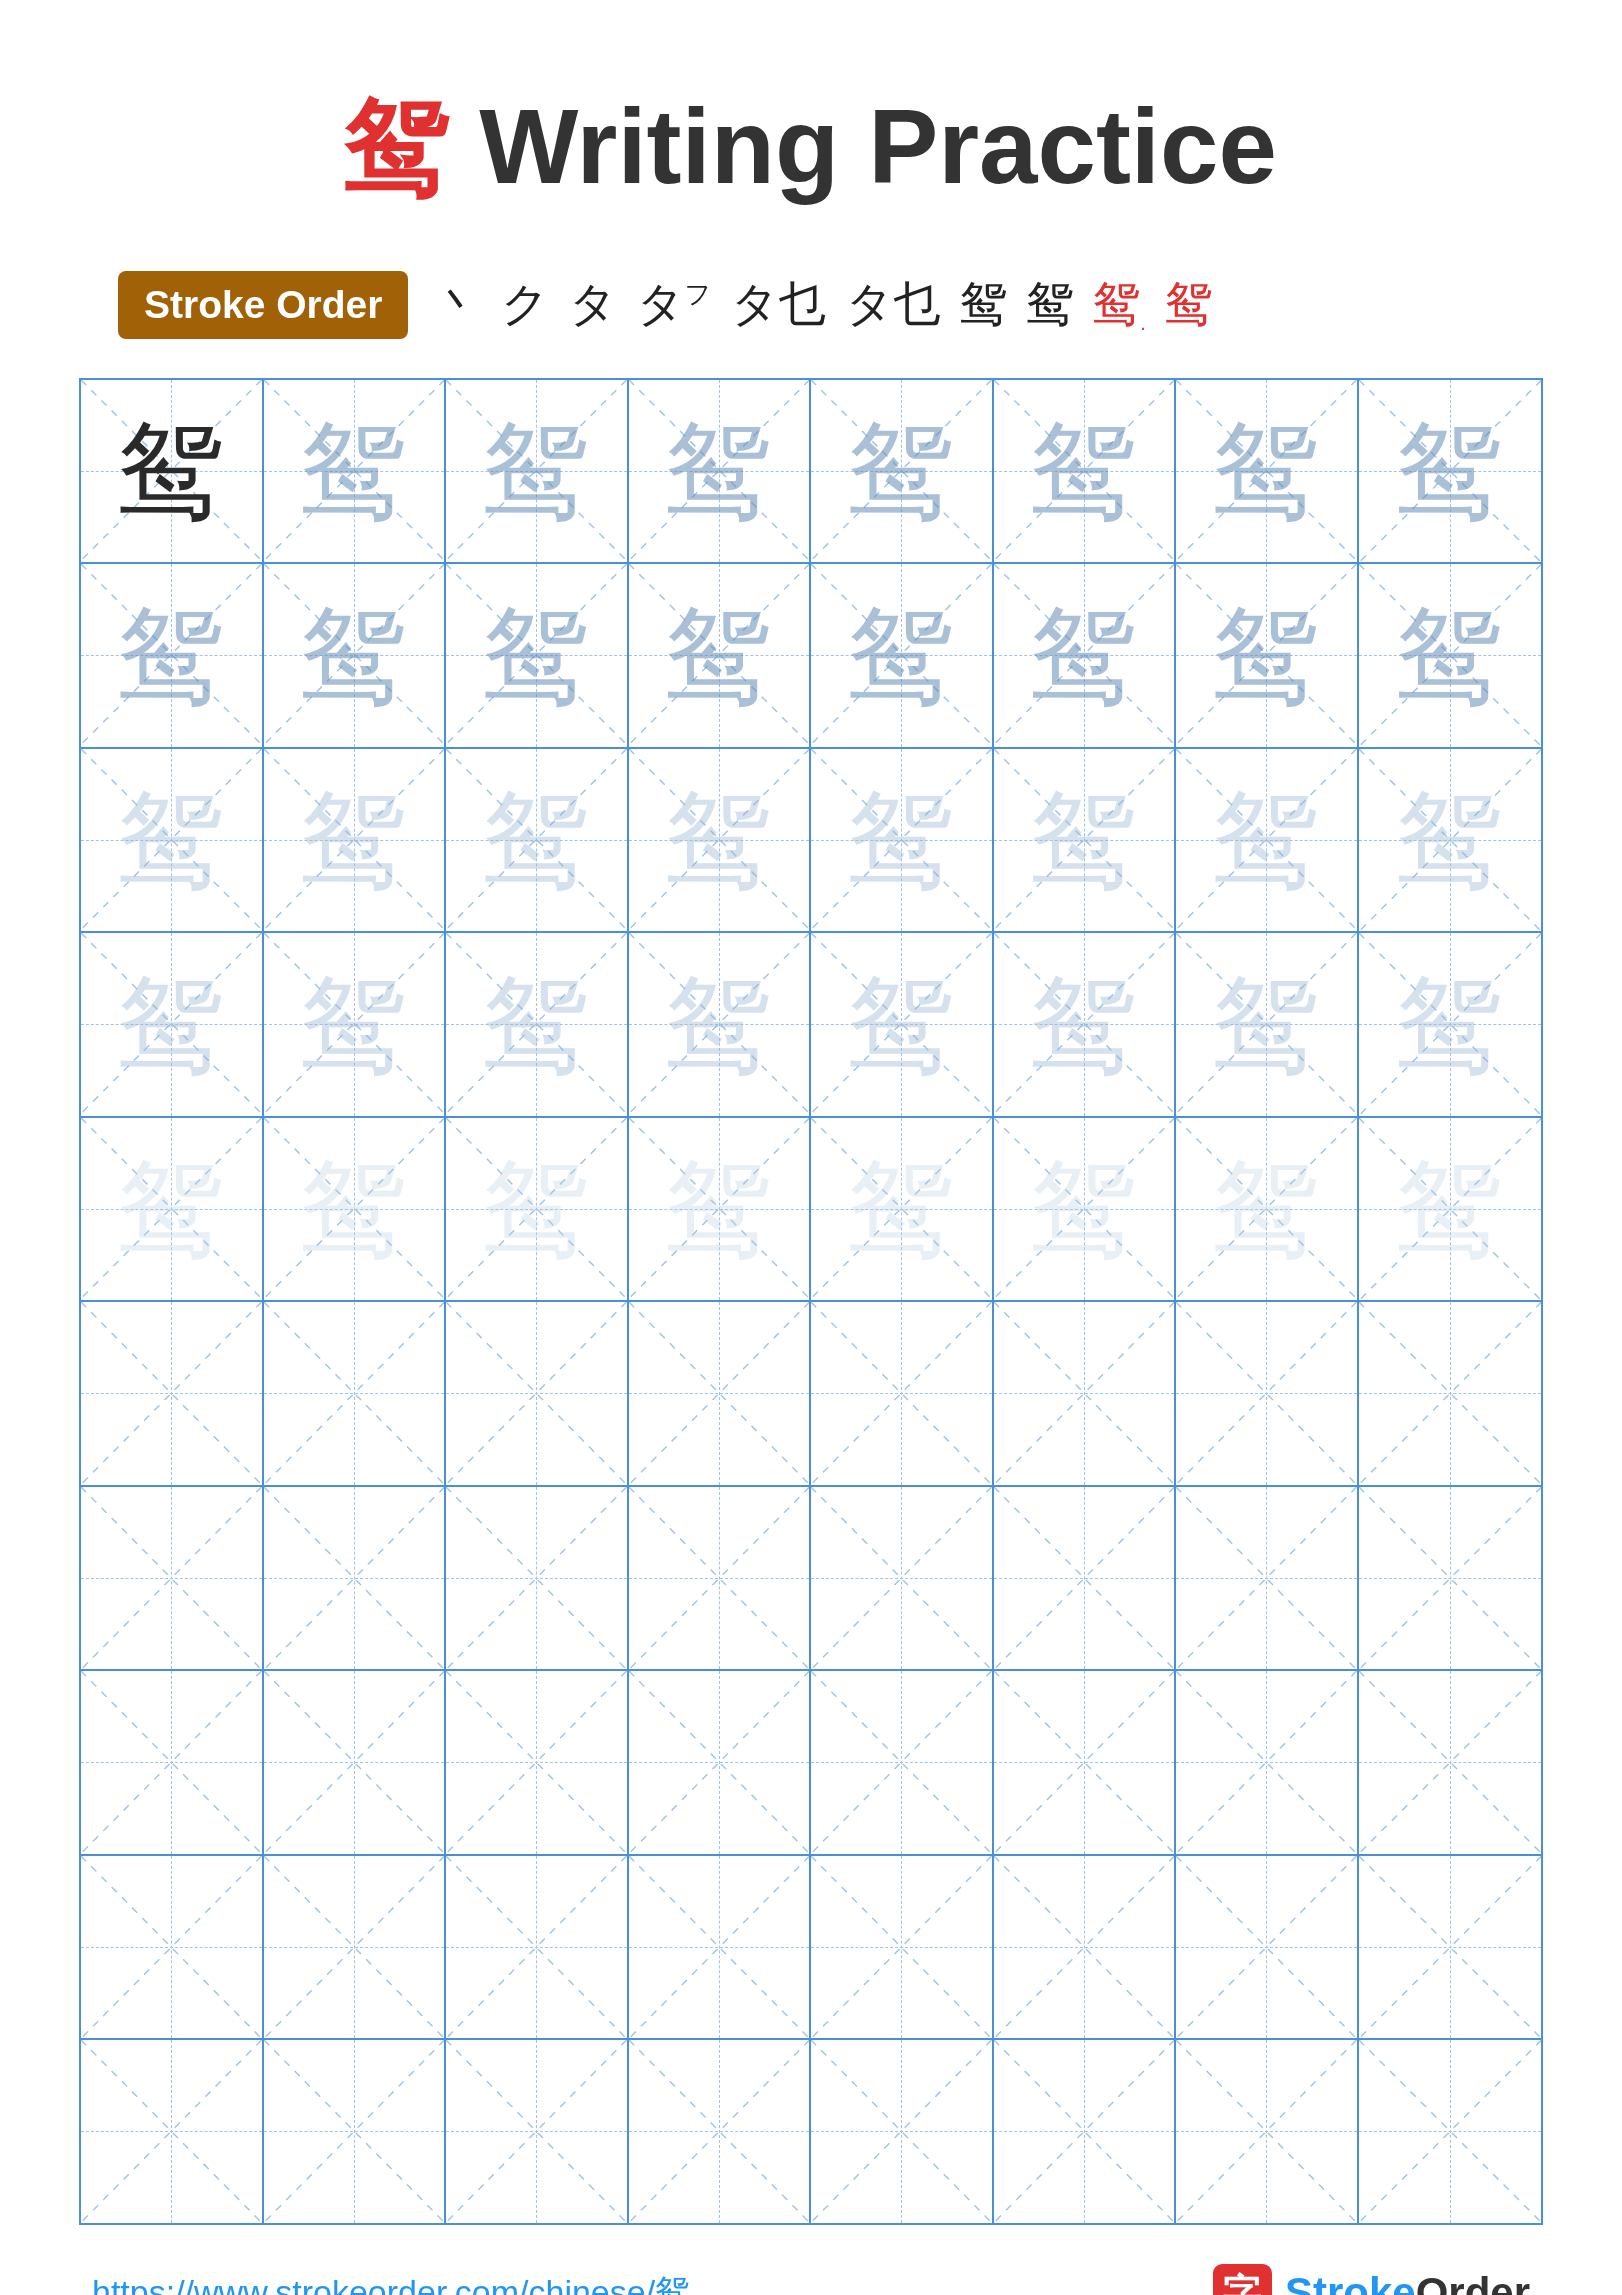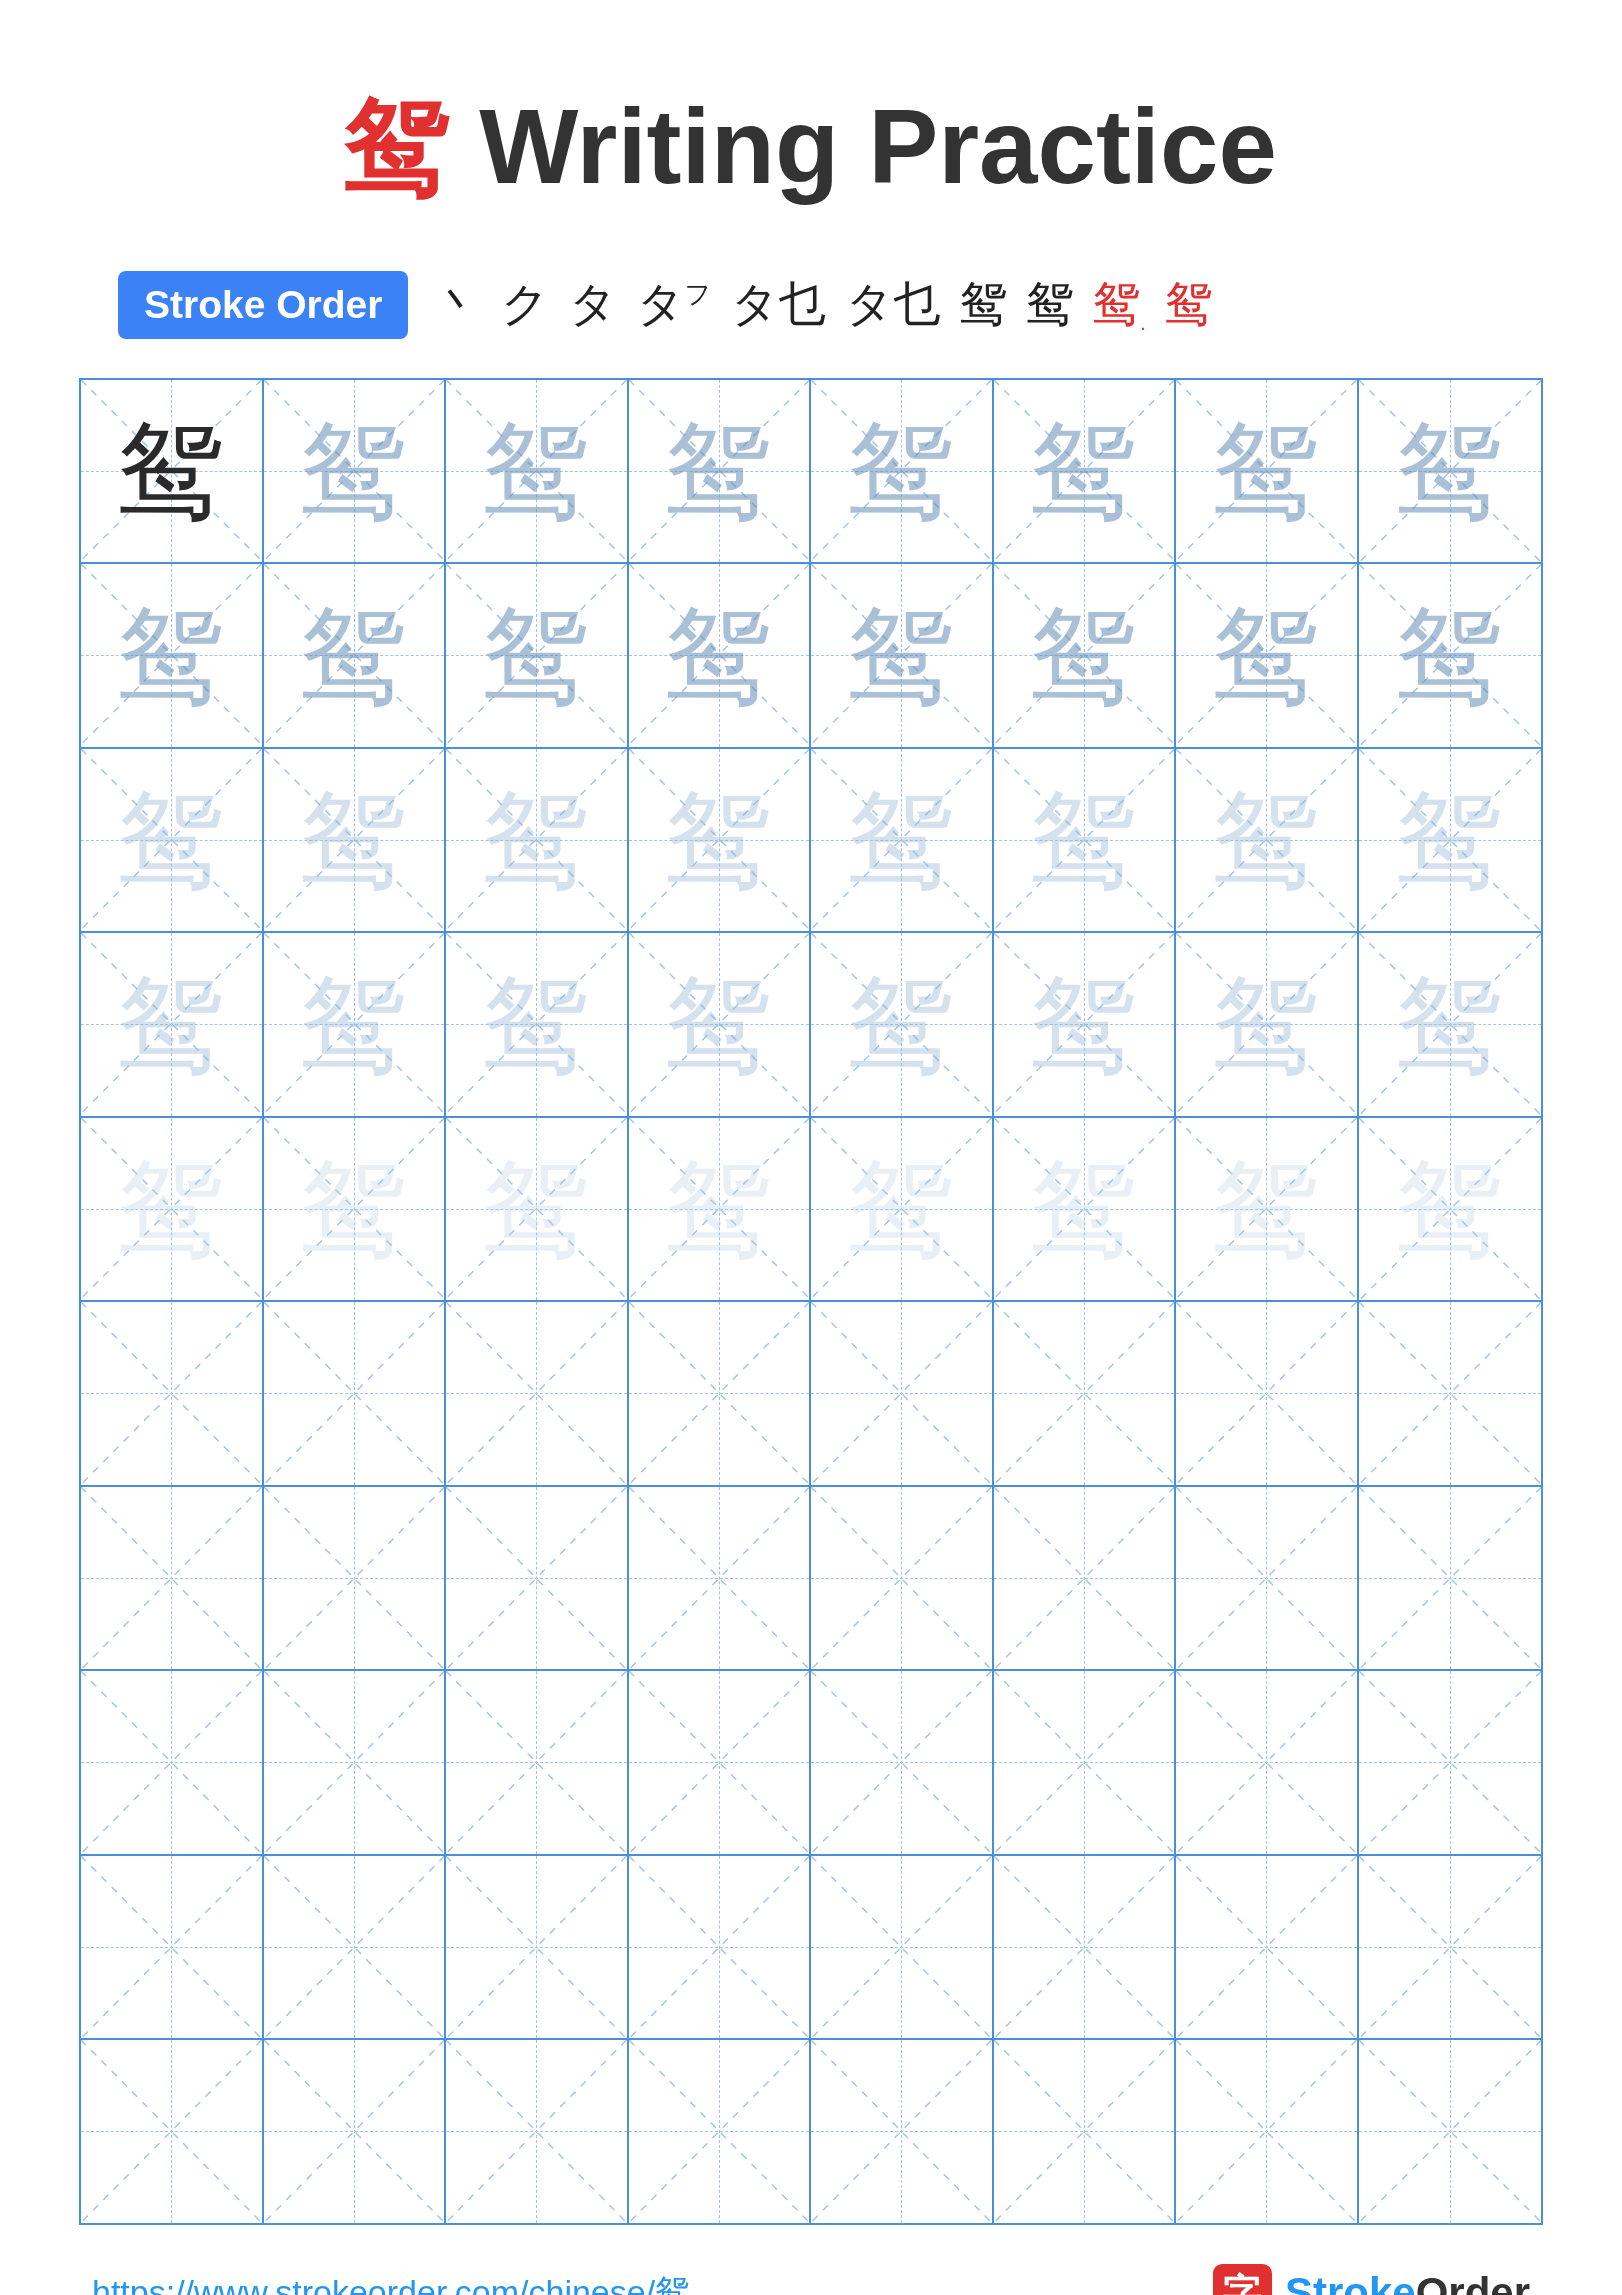--- a/index.html
+++ b/index.html
@@ -43,21 +43,21 @@
     .stroke-order-row {
       display: flex;
       align-items: center;
       gap: 26px;
       margin-bottom: 39px;
       align-self: flex-start;
       margin-left: 39px;
     }
 
     .stroke-order-badge {
-      background: #3b82f6;
+      background: #a16207;
       color: white;
       font-size: 39px;
       font-weight: bold;
       padding: 11.8px 26px;
       border-radius: 7.9px;
       white-space: nowrap;
     }
 
     .stroke-order-chars {
       display: flex;

